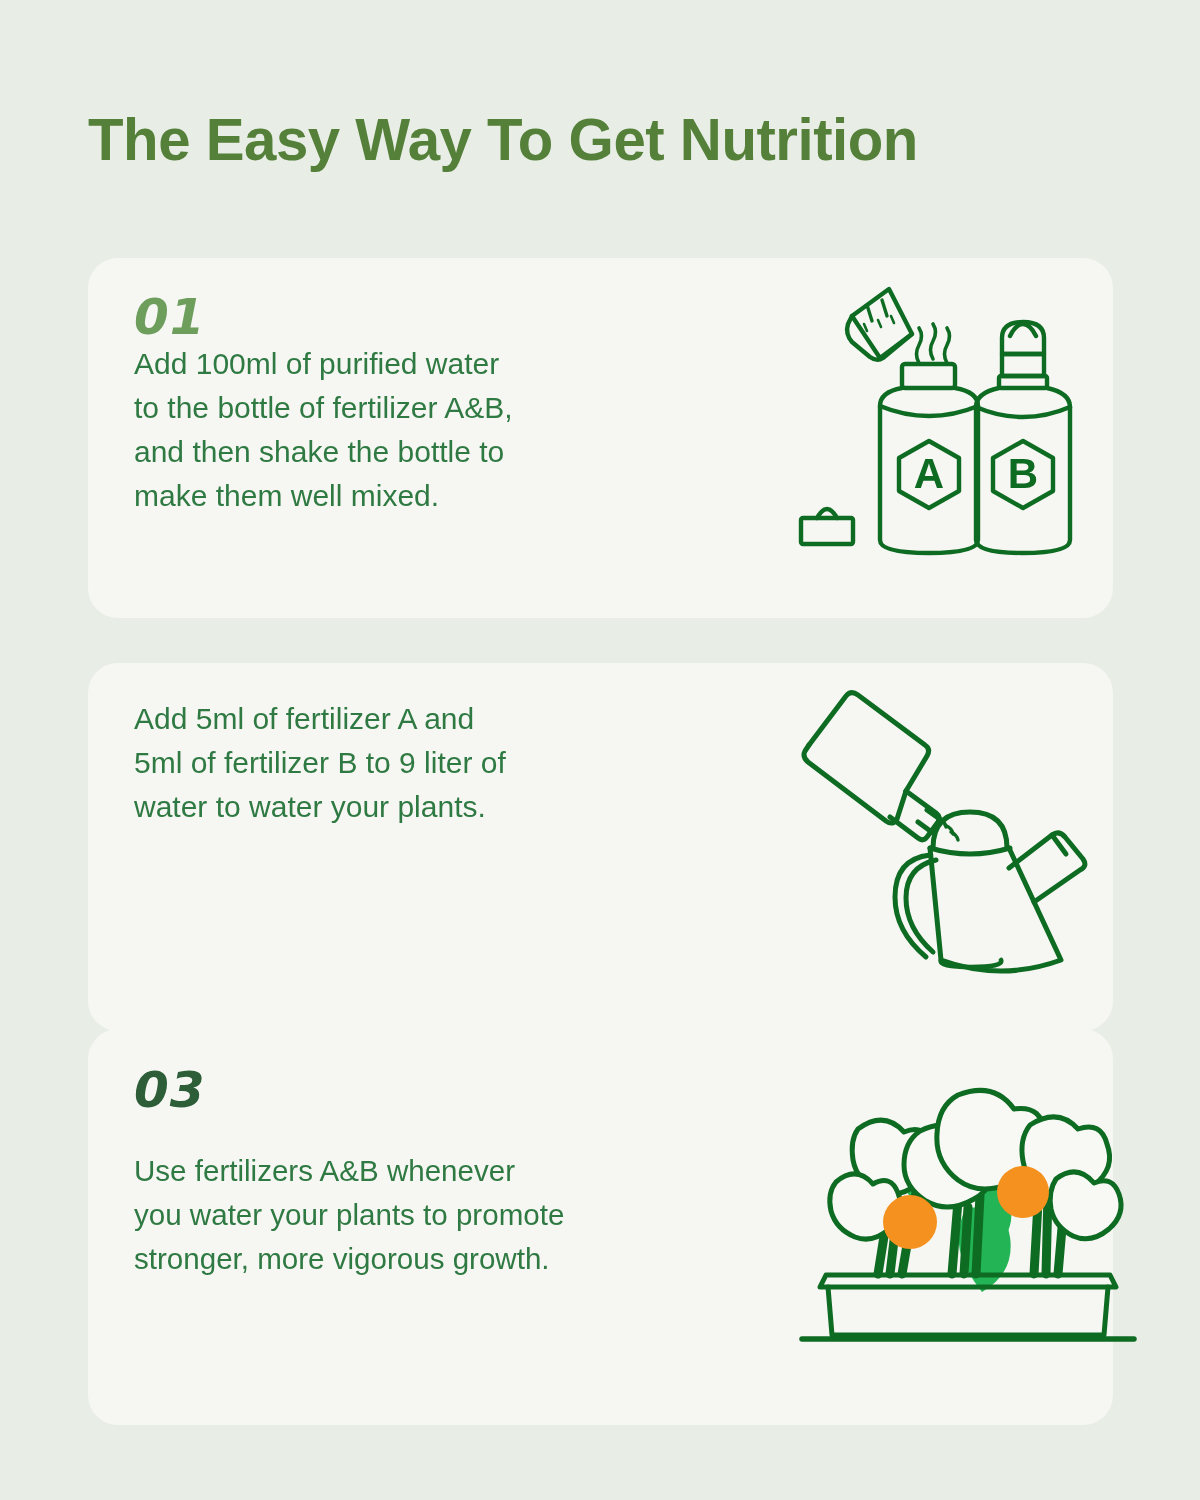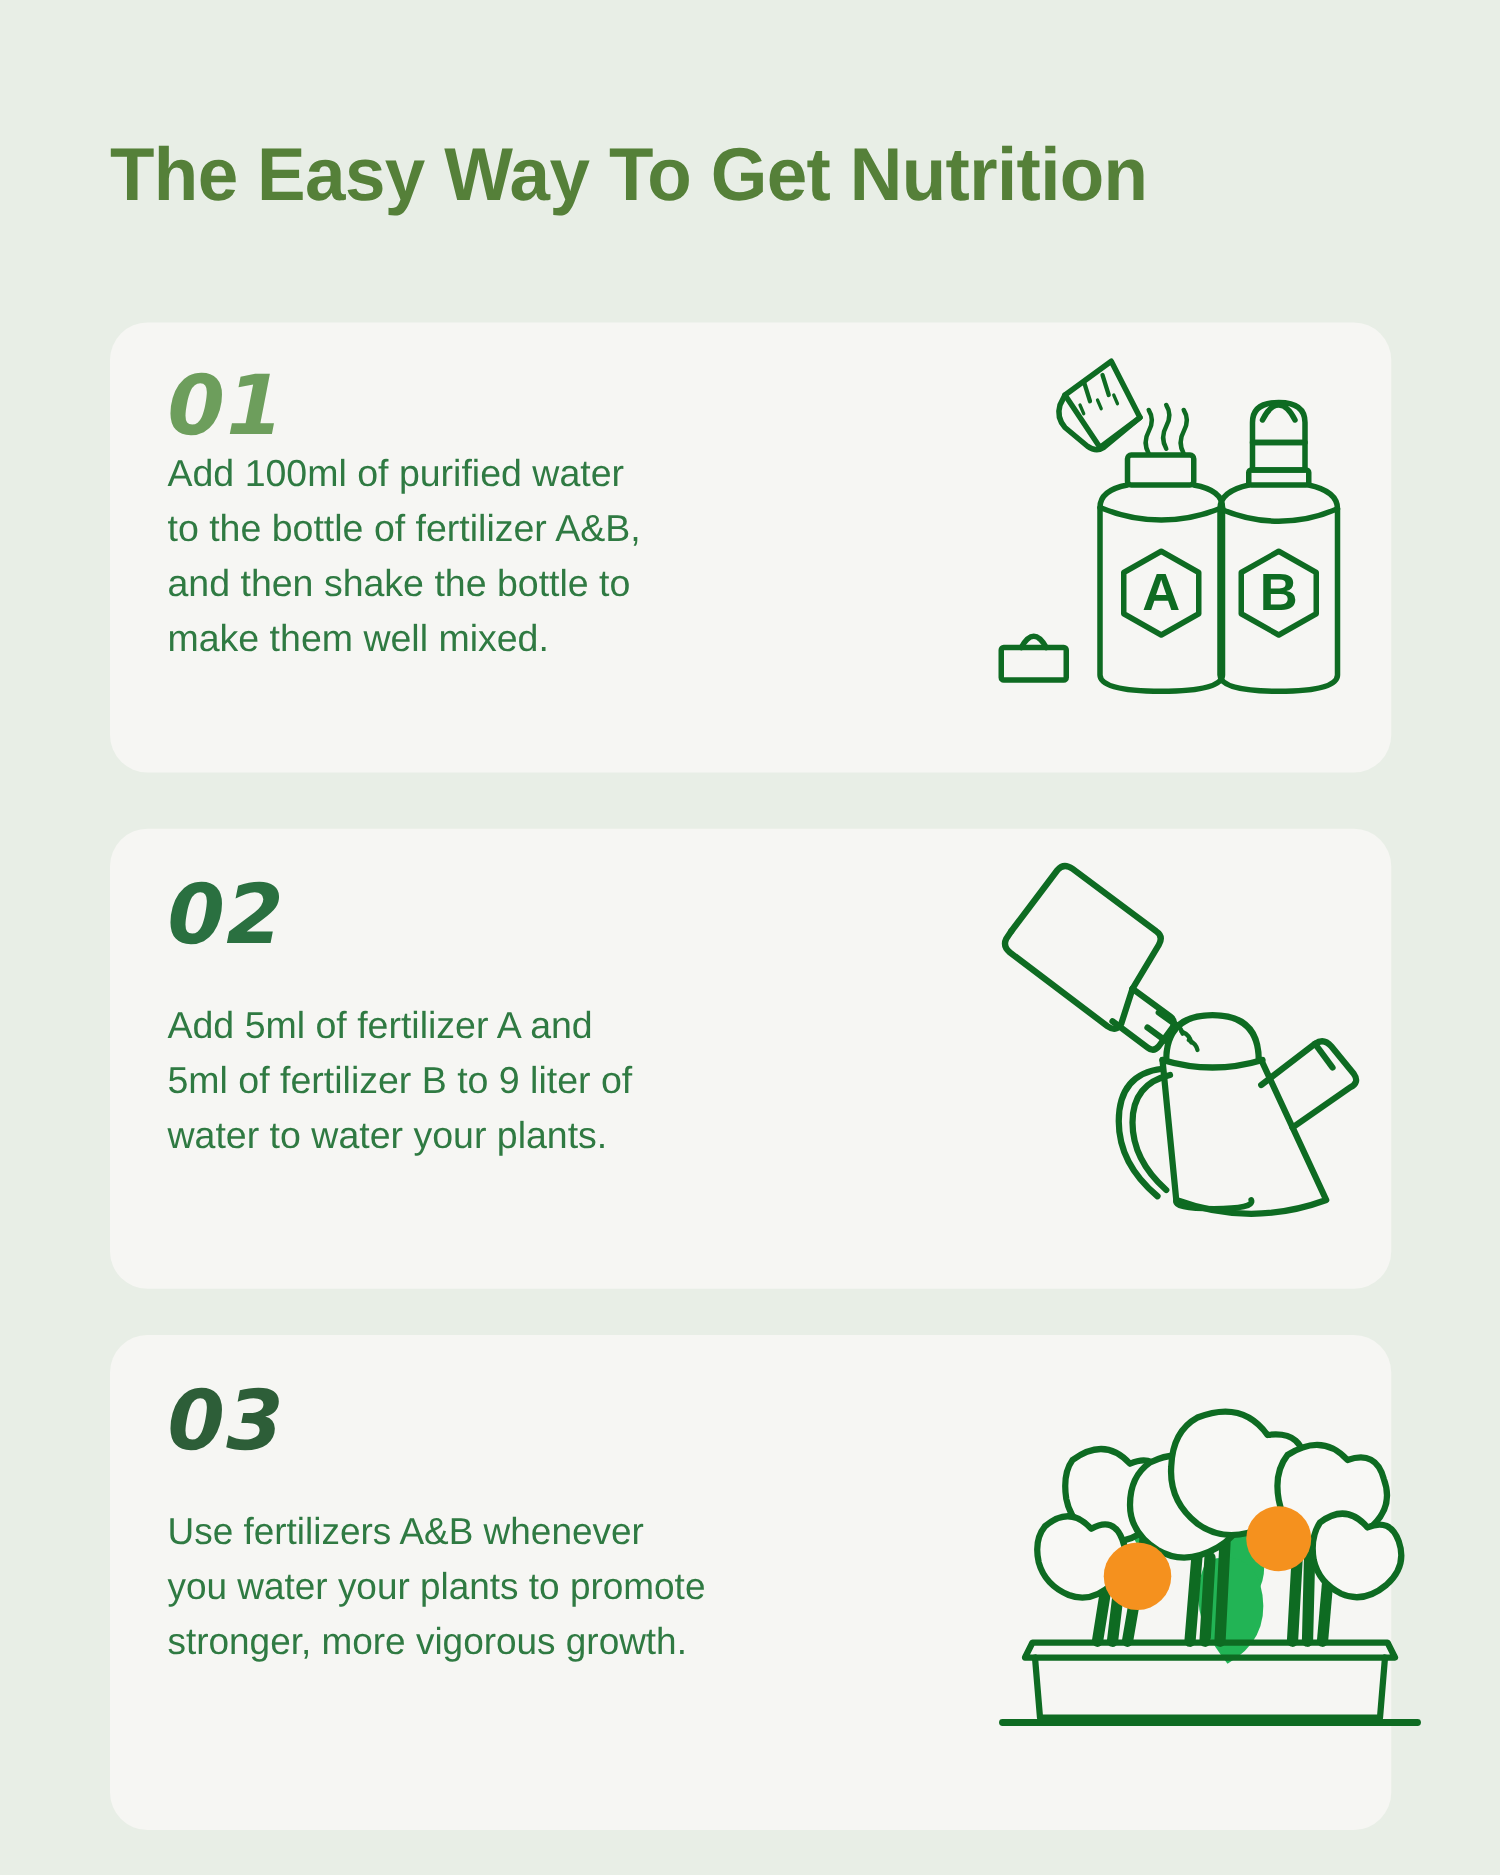--- a/index.html
+++ b/index.html
@@ -43,30 +43,30 @@
   .card {
     position: absolute;
     left: 88px;
     width: 1025px;
     background: #f6f6f3;
     border-radius: 30px;
     box-sizing: border-box;
   }
   #card-1 { top: 258px;  height: 360px; }
   #card-2 { top: 663px;  height: 368px; }
-  #card-3 { top: 1068px; height: 396px; }
+  #card-3 { top: 1029px; height: 396px; }
 
   .card-text {
     position: absolute;
     left: 46px;
     top: 0;
   }
   .step-num {
     font-family: "DejaVu Sans", sans-serif;
-    font-size: 66px;
+    font-size: 50px;
     font-weight: 700;
     font-style: italic;
     line-height: 1;
     letter-spacing: 1px;
   }
   #num-1 { color: #6d9e5c; }
   #num-2 { color: #2a7040; }
   #num-3 { color: #2d5e38; }
 
   .step-body {
@@ -152,21 +152,20 @@
         <g>
           <path d="M29 246 q5 -9 10 -9 q5 0 10 9"></path>
           <rect x="13" y="246" width="52" height="26" rx="2"></rect>
         </g>
       </svg>
     </div>
   </div>
 
   <div class="card" id="card-2">
     <div class="card-text">
-      <div class="step-num" id="num-2" style="margin-top:36px;">02</div>
       <div class="step-body" style="margin-top:34px;">Add 5ml of fertilizer A and
 5ml of fertilizer B to 9 liter of
 water to water your plants.</div>
     </div>
 
     <div class="illus" id="illus-2">
       <svg width="350" height="300" viewBox="0 0 350 300" fill="none" stroke="#0e6b22" stroke-width="5" stroke-linecap="round" stroke-linejoin="round">
 
         <g>
           <path d="M31 62 L68 13 Q73 7 80 12 L147 62 Q153 66 149 73 L128 108"></path>

